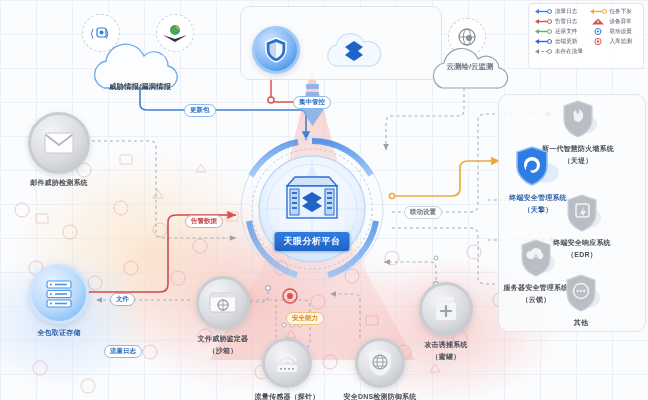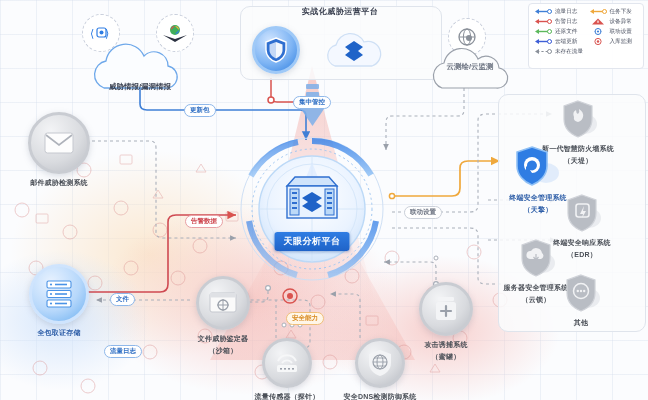--- a/index.html
+++ b/index.html
@@ -196,21 +196,20 @@
     <circle cx="310" cy="322" r="2" fill="#fff" stroke="#aab0ba" stroke-width="1"></circle>
     <circle cx="436" cy="258" r="2" fill="#fff" stroke="#aab0ba" stroke-width="1"></circle>
     <g fill="#fff" stroke="#aab0ba" stroke-width="1">
       <circle cx="300" cy="325" r="2"></circle>
         <circle cx="292" cy="325" r="2"></circle>
         <circle cx="284" cy="325" r="2"></circle>
     </g>
   </svg>
 
   <div class="panel" style="left:240px;top:6px;width:200px;height:72px;"></div>
-  <div class="panel-title" style="left:240px;top:6px;width:200px;">实战化威胁运营平台</div>
 
   <div class="abs" style="left:252px;top:26px;">
     <div class="disc disc-blue" style="width:42px;height:42px;">
       <svg width="24" height="26" viewBox="0 0 24 26">
         <path d="M12 1 L22 5 V13 C22 19 17 23.5 12 25 C7 23.5 2 19 2 13 V5 Z" fill="#2f6fd0" stroke="#fff" stroke-width="1.4"></path>
         <path d="M12 5 L18.5 7.5 V13 C18.5 17 15.5 20 12 21.4 Z" fill="#fff" opacity=".95"></path>
         <path d="M12 5 L5.5 7.5 V13 C5.5 17 8.5 20 12 21.4 Z" fill="#eaf2ff" opacity=".8"></path>
       </svg>
     </div>
   </div>

